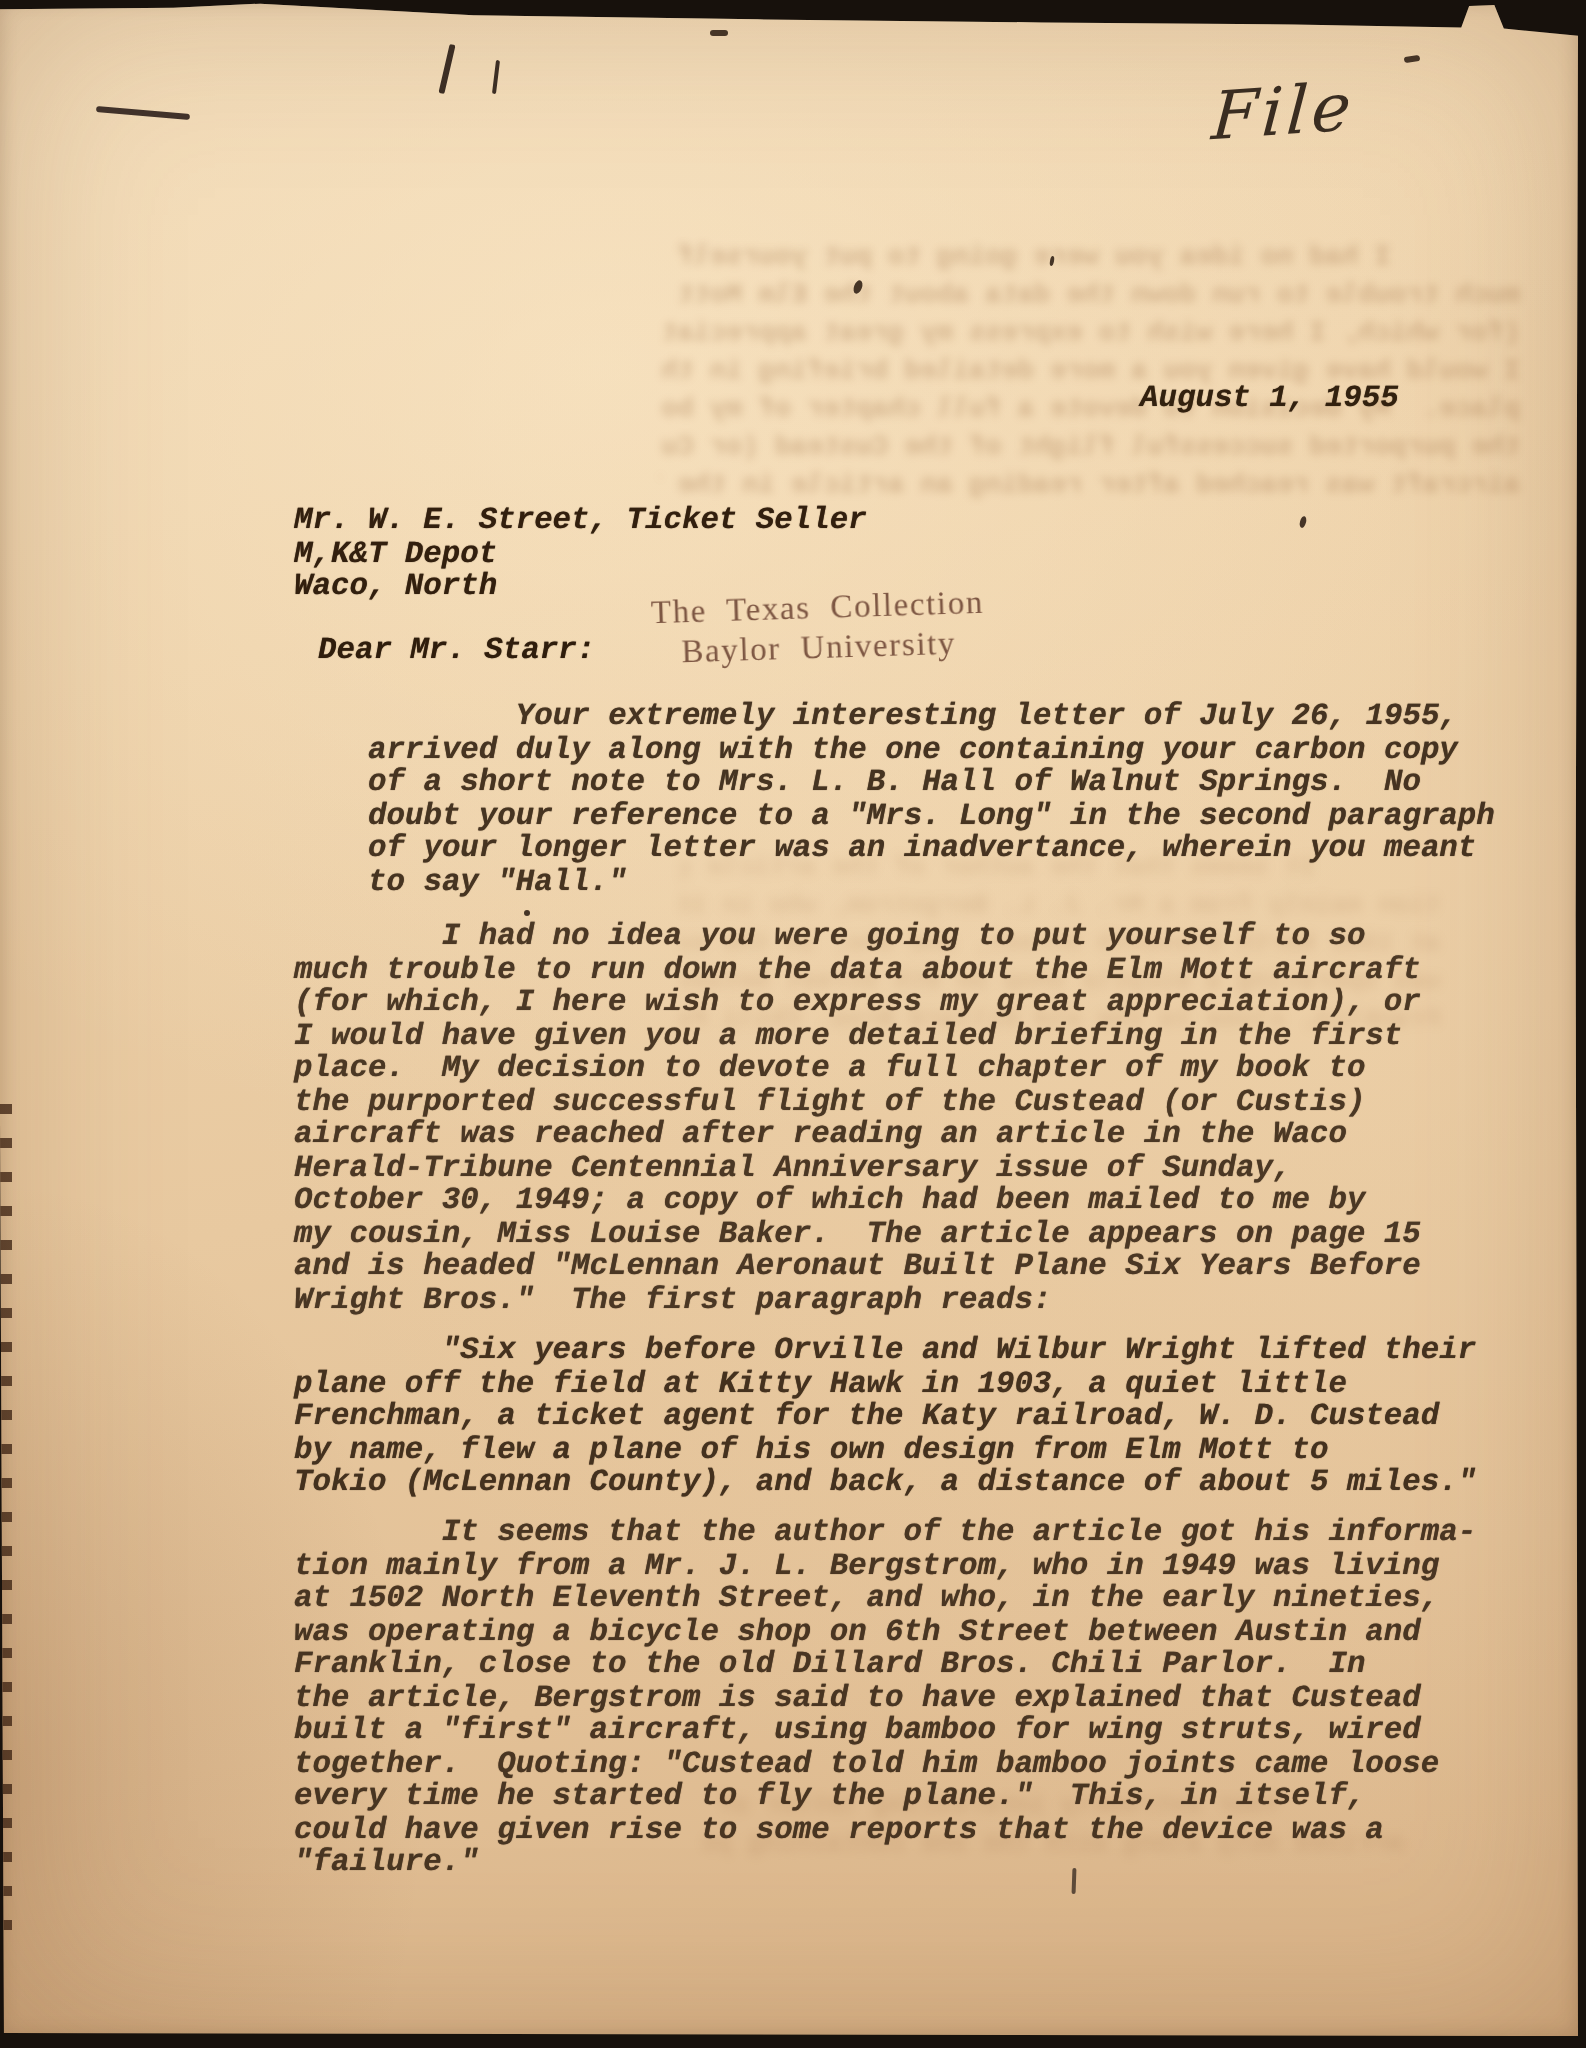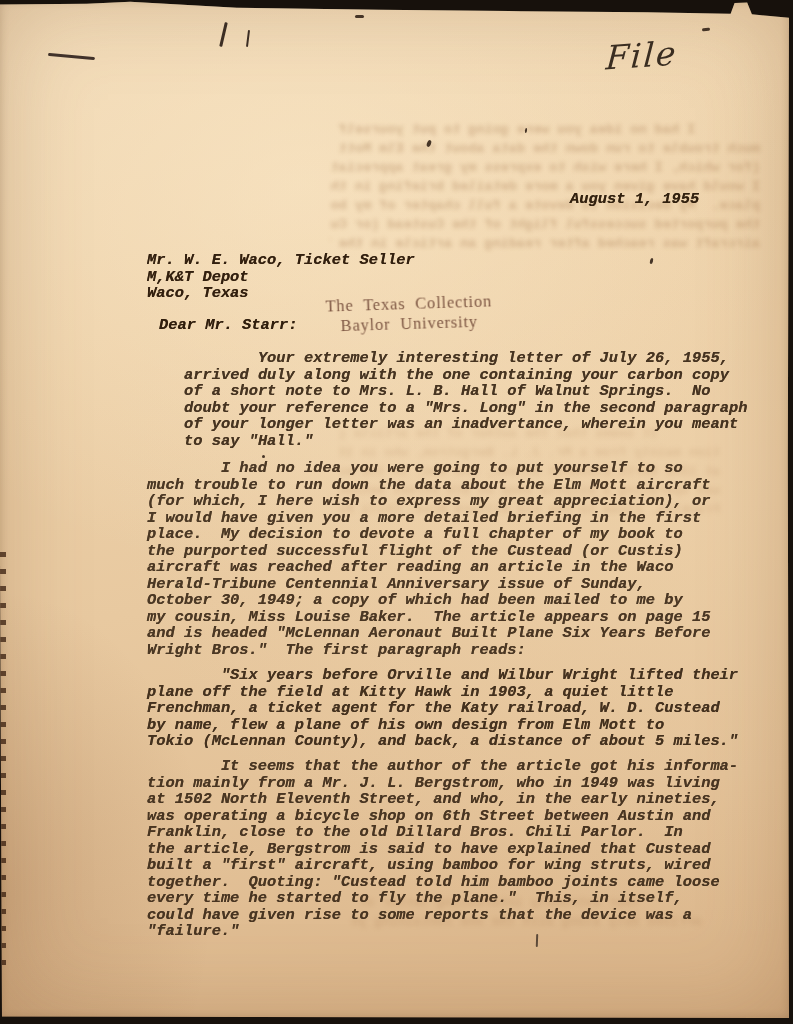--- a/index.html
+++ b/index.html
@@ -133,21 +133,21 @@
     <div class="speck sp2"></div>
     <div class="speck sp3"></div>
     <div class="speck sp4"></div>
     <div class="speck sp5"></div>
     <div class="speck sp6"></div>
 
     <div class="file-note">File</div>
 
     <div class="typed date">August 1, 1955</div>
 
-    <div class="typed address"><span>Mr. W. E. Waco, Ticket Seller</span><br><span>M,K&amp;T Depot</span><br><span>Waco, Texas</span></div>
+    <div class="typed address"><span>Mr. W. E. Street, Ticket Seller</span><br><span>M,K&amp;T Depot</span><br><span>Waco, North</span></div>
 
     <div class="stamp"><span>The Texas Collection</span><br><span>Baylor University</span></div>
 
     <div class="typed salutation">Dear Mr. Starr:</div>
 
     <div class="typed para p1">        Your extremely interesting letter of July 26, 1955,
 arrived duly along with the one containing your carbon copy
 of a short note to Mrs. L. B. Hall of Walnut Springs.  No
 doubt your reference to a "Mrs. Long" in the second paragraph
 of your longer letter was an inadvertance, wherein you meant

